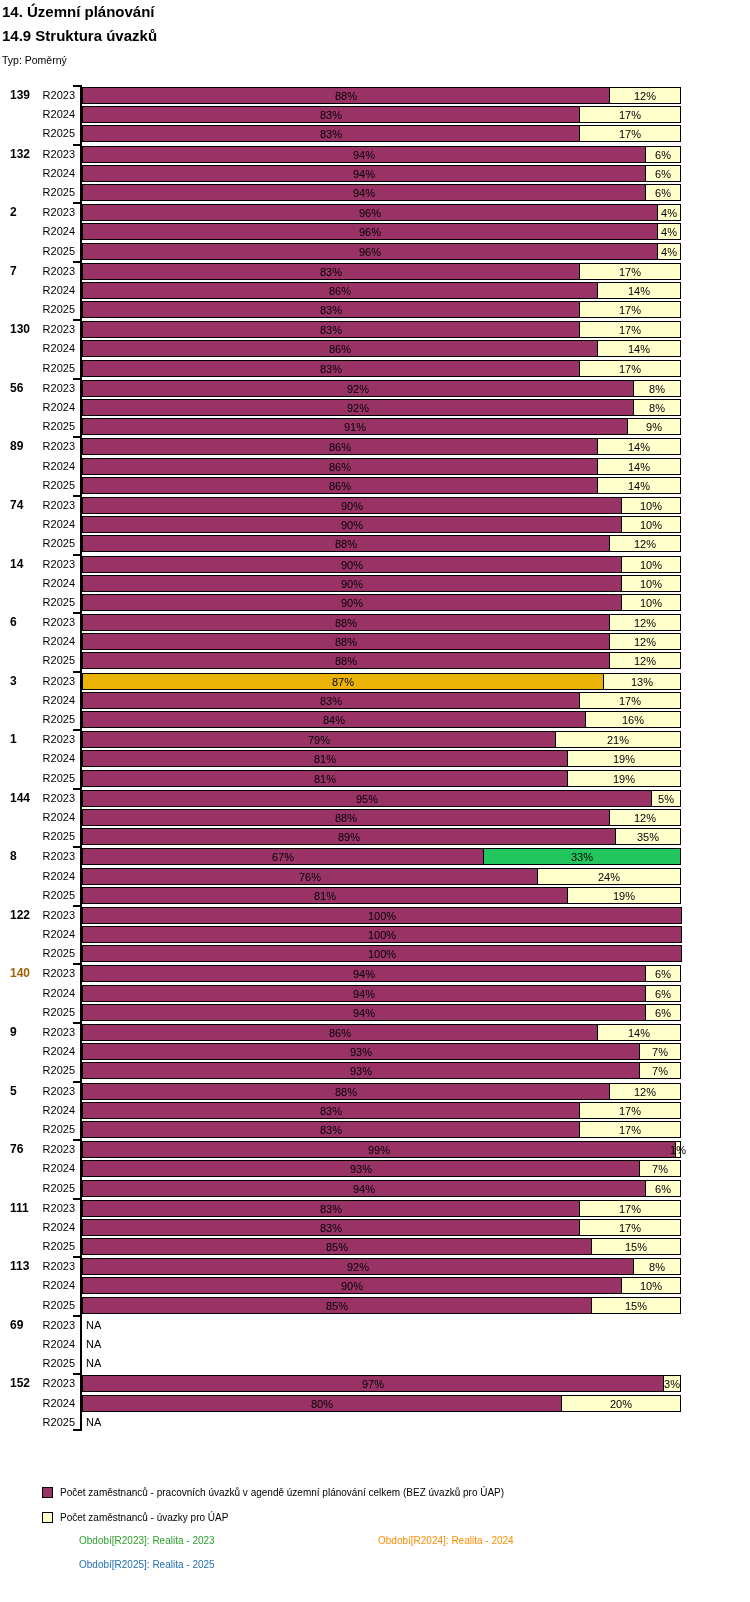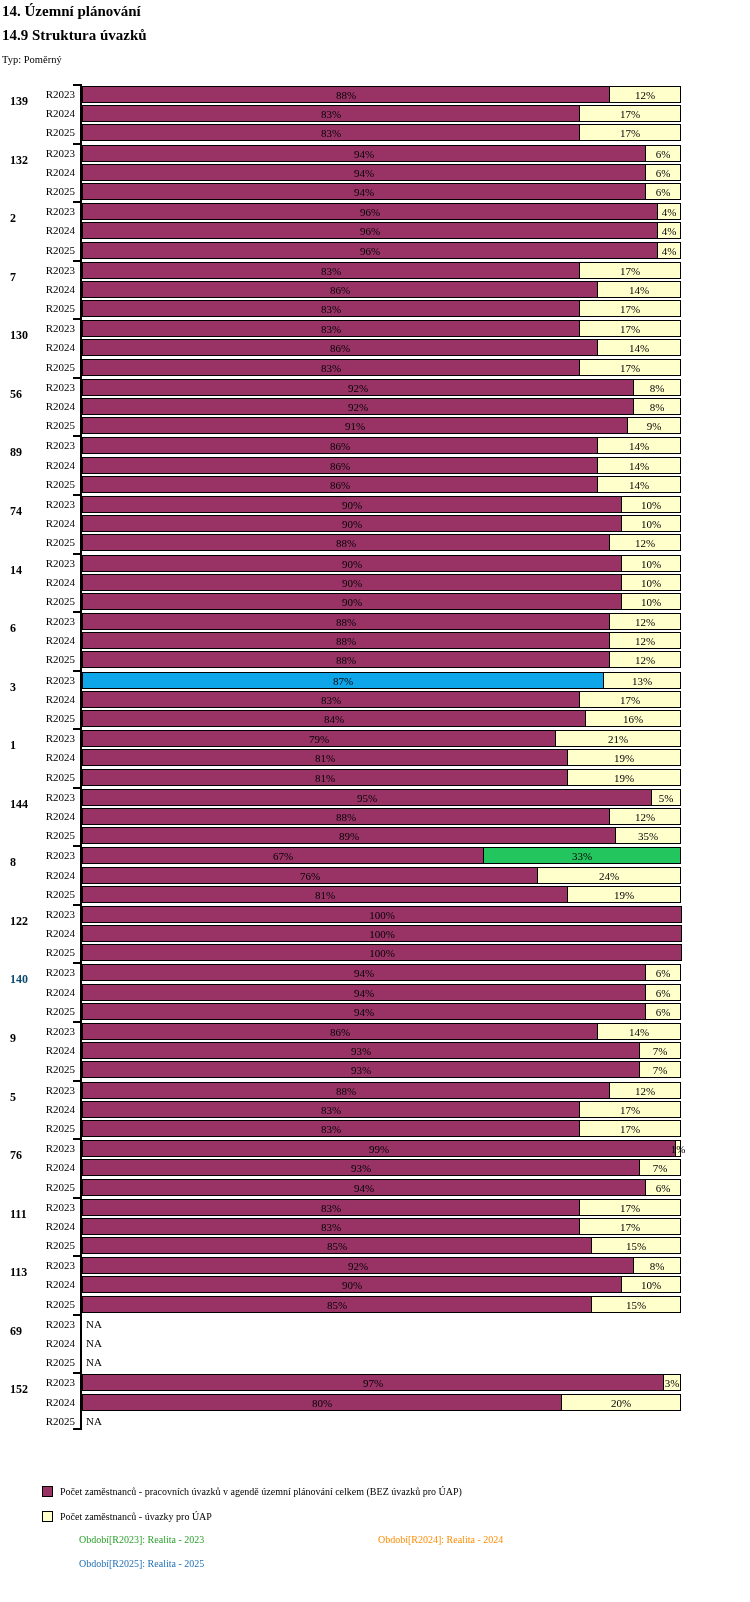--- a/index.html
+++ b/index.html
@@ -1,36 +1,36 @@
 <!DOCTYPE html>
 <html><head>
 <meta charset="utf-8">
 <style>
   html,body { margin:0; padding:0; background:#fff; }
   .page {
     position:relative; width:750px; height:1602px; overflow:hidden;
-    font-family:Liberation Serif, serif; color:#000; background:#fff;
+    font-family:Liberation Sans, sans-serif; color:#000; background:#fff;
   }
   .title1, .title2 { font-weight:bold; font-size:15px; margin:0 0 0 2px; letter-spacing:0; }
   .title1 { padding-top:3px; }
   .title2 { margin-top:7px; }
   .typ { font-size:10.5px; margin:10px 0 0 2px; }
 
   .chart { position:relative; margin-top:21px; }
   
   .chart::before { content:""; position:absolute; left:80px; top:-2px; bottom:0; width:2px; background:#000; }
   
   .chart::after { content:""; position:absolute; left:73px; bottom:0; width:8px; height:2px; background:#000; }
 
   .bar-group { position:relative; margin-bottom:3.2px; }
   
   .bar-group::before { content:""; position:absolute; left:73px; top:-2px; width:8px; height:2px; background:#000; }
 
   .gid {
-    position:absolute; left:10px; top:7px; line-height:17px;
+    position:absolute; left:10px; top:0; line-height:17px;
     font-weight:bold; font-size:12px;
   }
   .brow { display:flex; height:17px; margin-bottom:2.2px; }
   .brow:last-child { margin-bottom:0; }
   .rlabel {
     flex:none; width:82px; box-sizing:border-box; padding-right:7px;
     text-align:right; font-size:11px; line-height:17px; white-space:nowrap;
   }
   .track { flex:none; position:relative; width:600px; height:17px; display:flex; }
   .seg {
@@ -419,21 +419,21 @@
               <span class="seglbl">12%</span>
             </div>
           </div>
         </div>
       </div>
       <div class="bar-group">
         <div class="gid">3</div>
         <div class="brow">
           <span class="rlabel">R2023</span>
           <div class="track">
-            <div class="seg" style="background: #0ea5e9; width: 87%;">
+            <div class="seg" style="background: #eab308; width: 87%;">
               <span class="seglbl">87%</span>
             </div>
             <div class="seg" style="background: rgb(255, 255, 204); width: 13%;">
               <span class="seglbl">13%</span>
             </div>
           </div>
         </div>
         <div class="brow">
           <span class="rlabel">R2024</span>
           <div class="track">
@@ -586,21 +586,21 @@
         <div class="brow">
           <span class="rlabel">R2025</span>
           <div class="track">
             <div class="seg" style="background: rgb(153, 51, 102); width: 100%;">
               <span class="seglbl">100%</span>
             </div>
           </div>
         </div>
       </div>
       <div class="bar-group">
-        <div class="gid" style="color: #0c4a6e;">140</div>
+        <div class="gid" style="color: #a16207;">140</div>
         <div class="brow">
           <span class="rlabel">R2023</span>
           <div class="track">
             <div class="seg" style="background: rgb(153, 51, 102); width: 94%;">
               <span class="seglbl">94%</span>
             </div>
             <div class="seg" style="background: rgb(255, 255, 204); width: 6%;">
               <span class="seglbl">6%</span>
             </div>
           </div>

